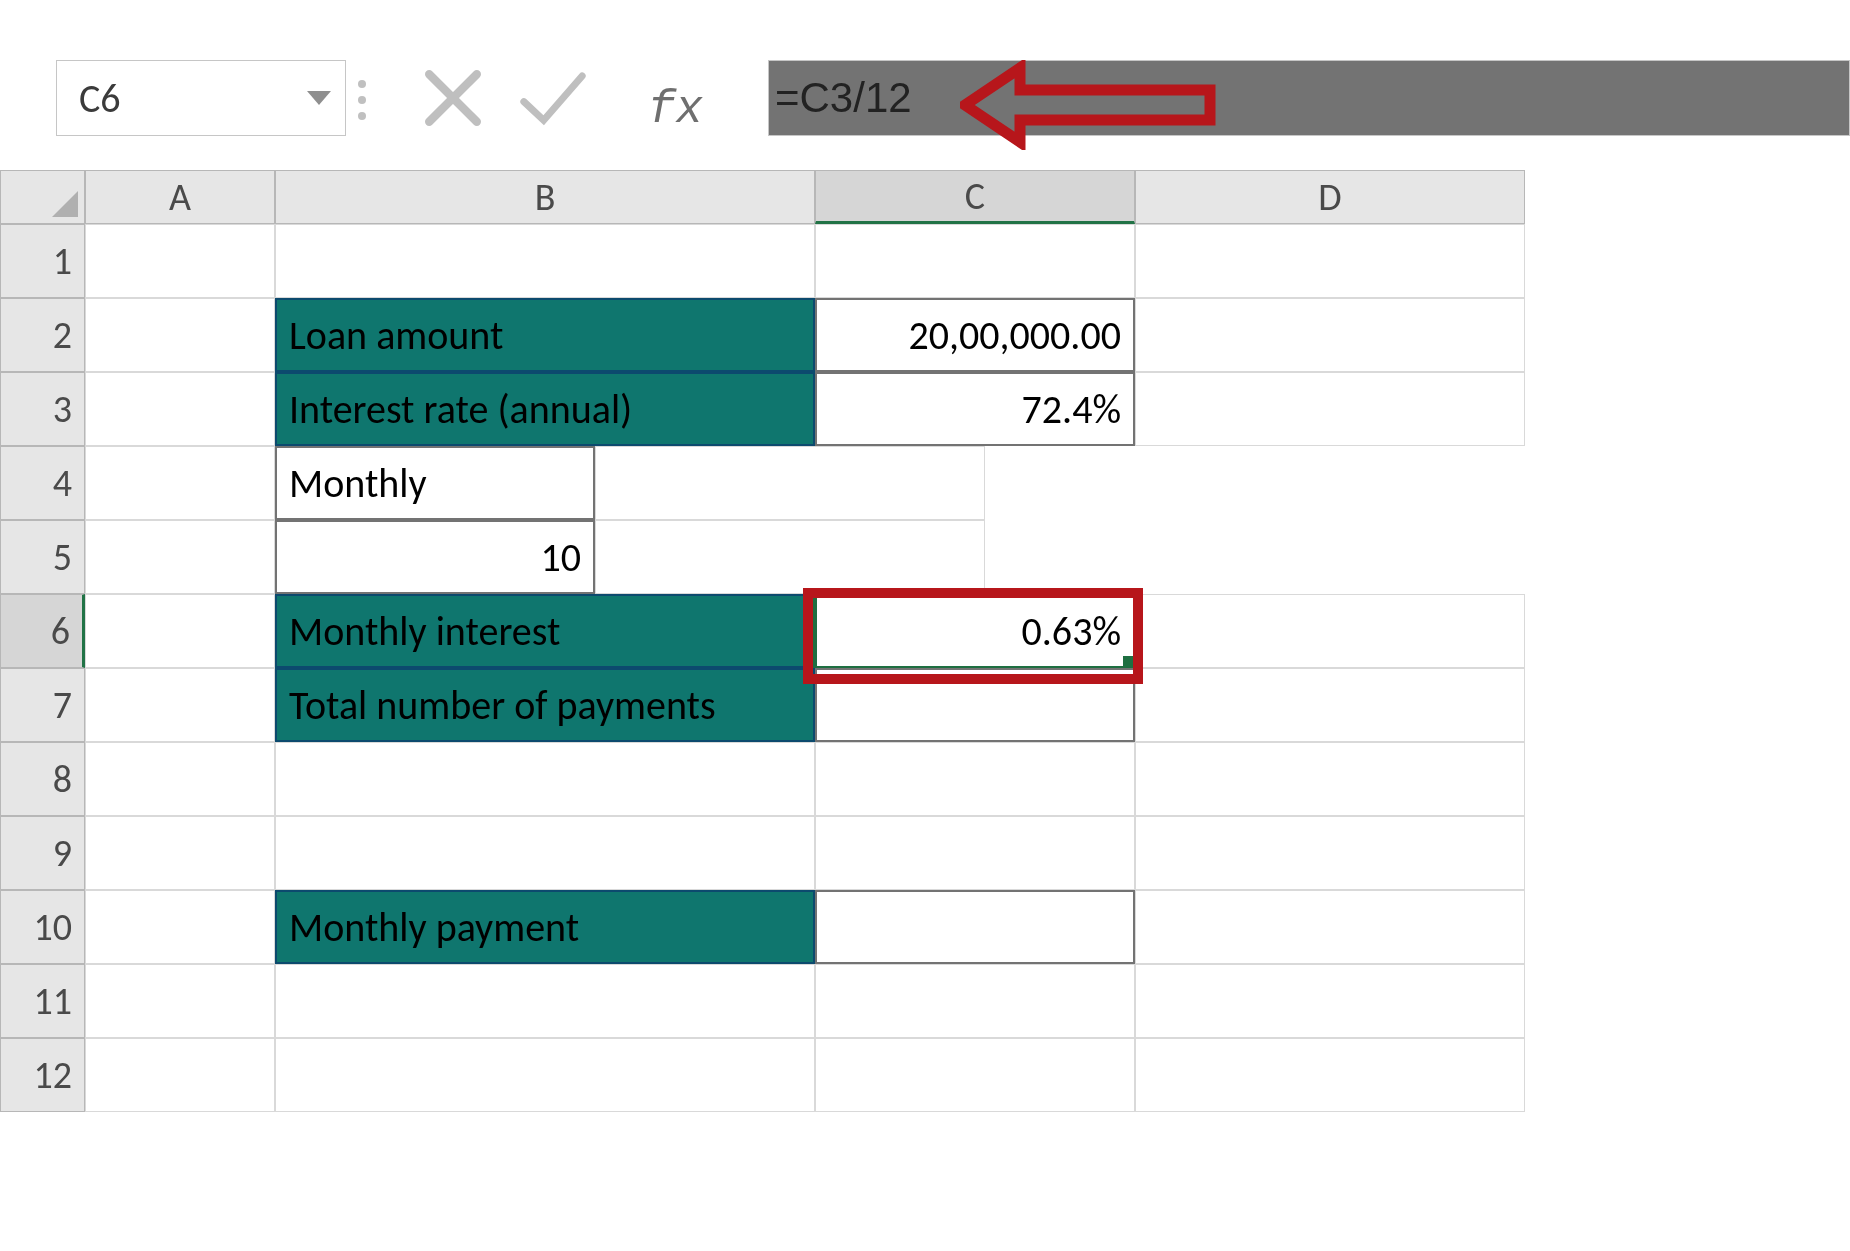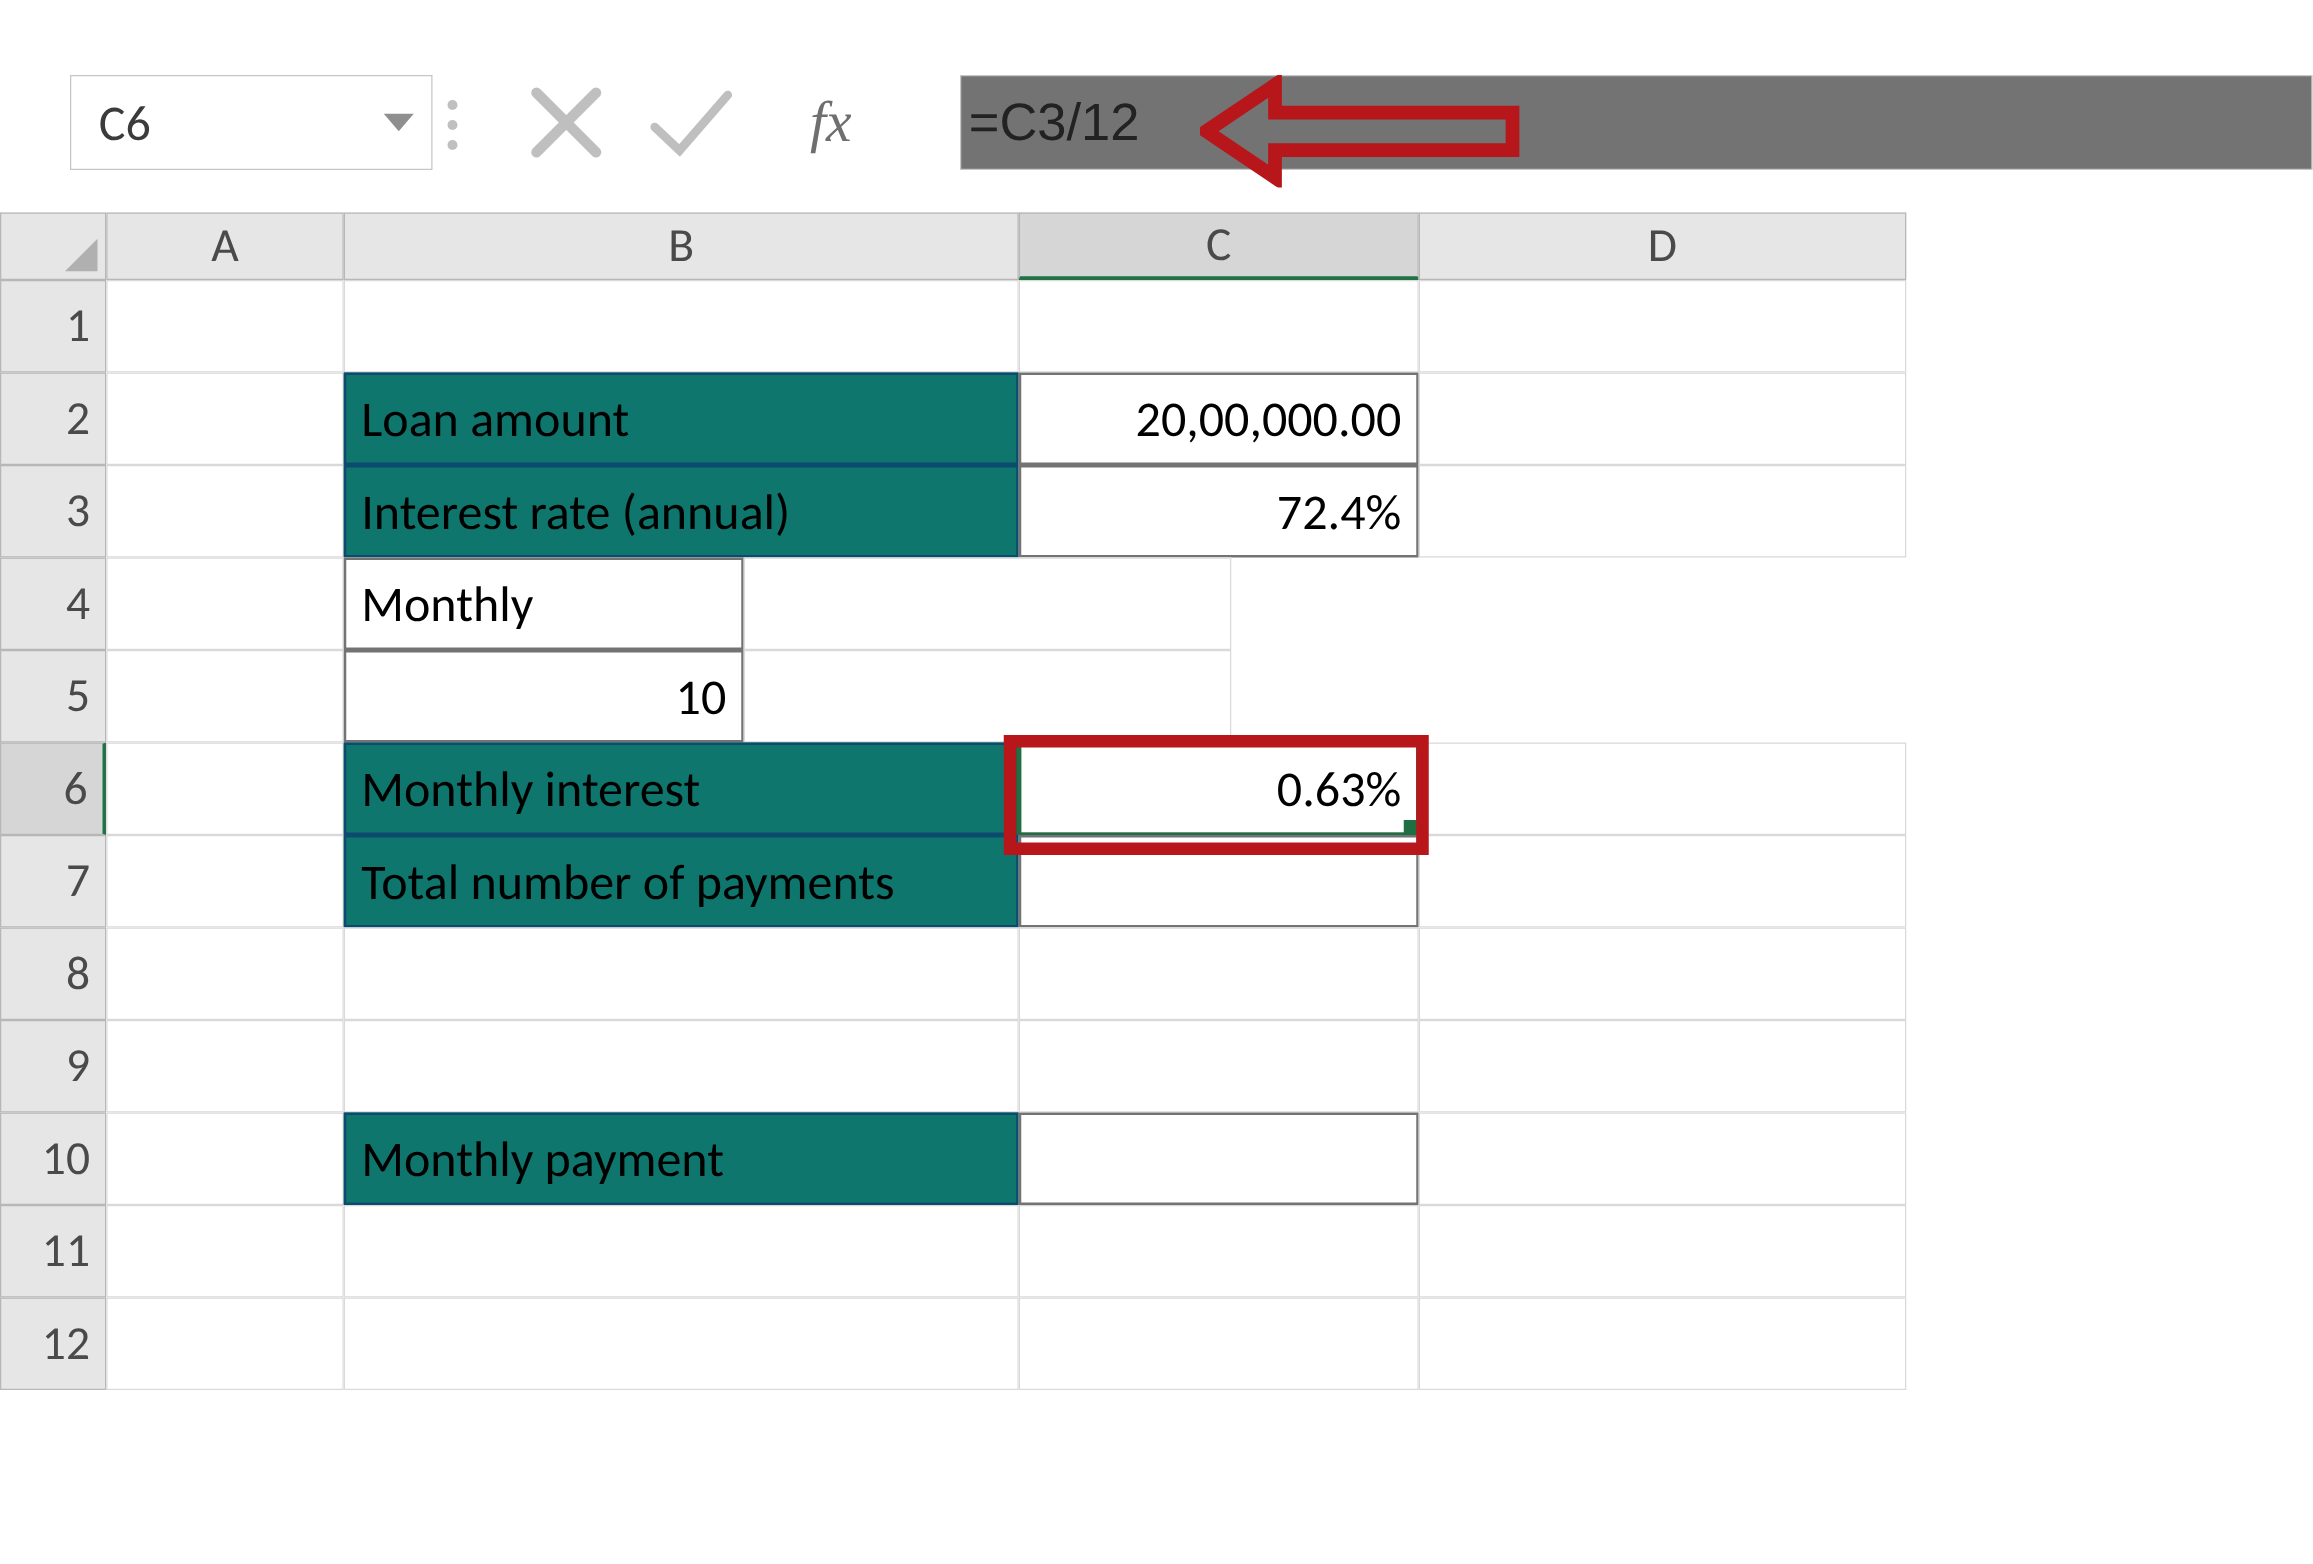--- a/index.html
+++ b/index.html
@@ -12,21 +12,21 @@
   .name-box-text{font-size:40px;color:#3b3b3b;}
   .name-box-arrow{position:absolute;right:14px;top:50%;transform:translateY(-50%);
                   width:0;height:0;border-left:12px solid transparent;border-right:12px solid transparent;
                   border-top:14px solid #8f8f8f;}
   .divider-dots{position:absolute;left:340px;top:20px;width:12px;height:40px;display:flex;flex-direction:column;justify-content:space-between;}
   .divider-dots span{display:block;width:8px;height:8px;border-radius:50%;background:#c0c0c0;}
   .fbar-btn{position:absolute;top:6px;width:70px;height:64px;display:flex;align-items:center;justify-content:center;}
   .fbar-btn svg{stroke:#bfbfbf;fill:none;stroke-width:6;stroke-linecap:round;}
   .cancel-btn{left:400px;}
   .enter-btn{left:500px;}
-  .fx-label{position:absolute;left:630px;top:11px;font-size:46px;font-style:italic;font-family:Liberation Serif, serif;color:#6f6f6f;}
+  .fx-label{position:absolute;left:630px;top:24px;font-size:46px;font-style:italic;font-family:Liberation Mono, monospace;color:#6f6f6f;}
   .formula-input-wrap{position:absolute;left:750px;top:0;right:0;height:76px;border:1px solid #c6c6c6;
                       background:#737373;display:flex;align-items:center;padding:0 4px;box-sizing:border-box;}
   .formula-input{font-size:42px;color:#222;border:none;outline:none;width:100%;background:transparent;}
 
   
   .arrow-annot{position:absolute;left:960px;top:60px;pointer-events:none;}
   .arrow-annot svg{width:260px;height:90px;}
   .arrow-annot svg path, .arrow-annot svg line{stroke:#b7161b;stroke-width:11;fill:none;stroke-linejoin:miter;}
 
   

